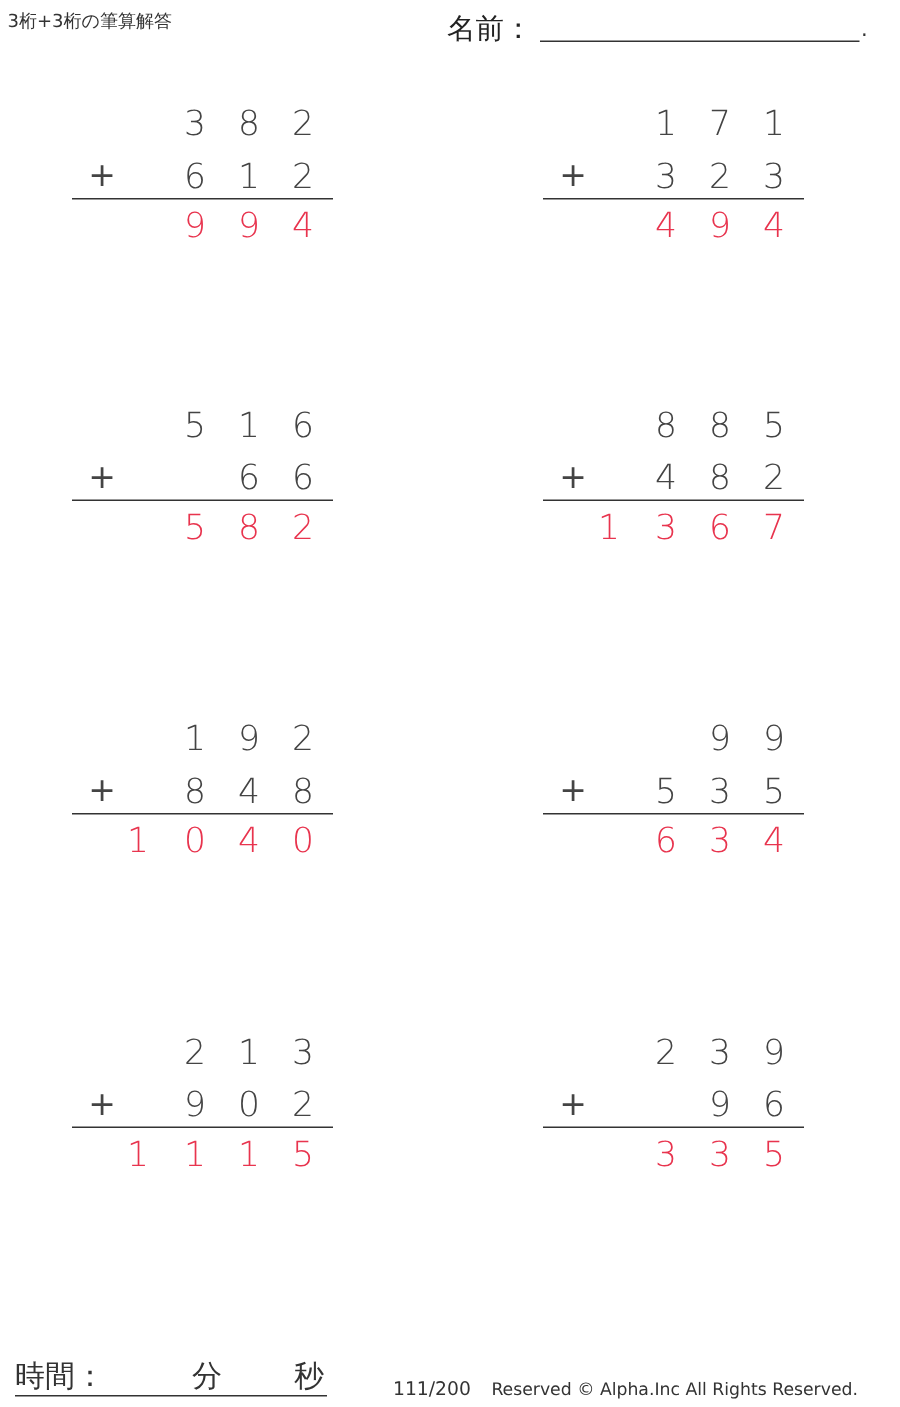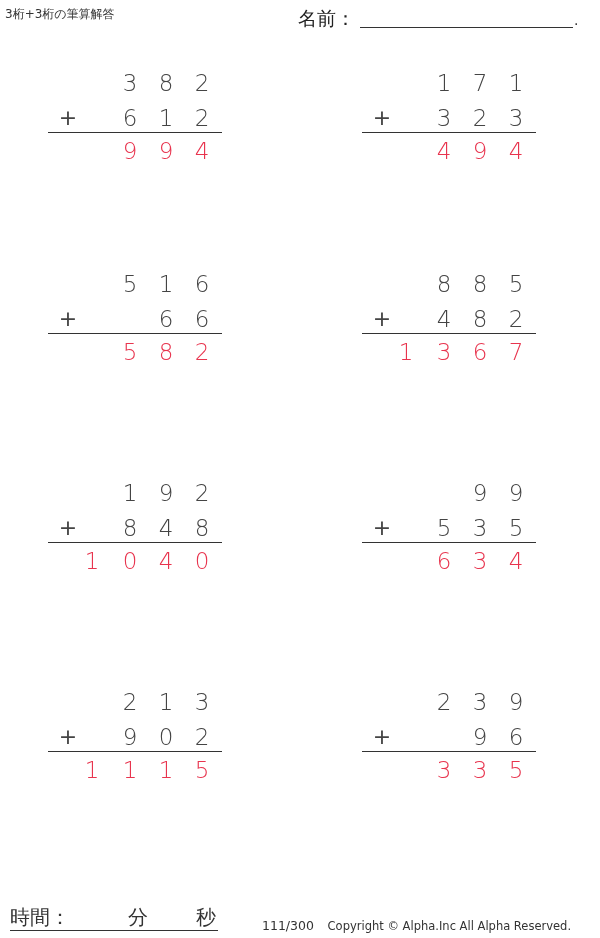--- a/index.html
+++ b/index.html
@@ -161,15 +161,15 @@
       <div class="plus" style="top: 35px;">+</div>
       <div class="rule" style="top: 62px;"></div>
     </div>
   </div>
 
 <div class="time-label">時間：</div>
 <div class="min-label">分</div>
 <div class="sec-label">秒</div>
 <div class="time-line"></div>
 <div class="footer">
-  <span class="page">111/300</span>
-  <span>Copyright © Alpha.Inc All Alpha Reserved.</span>
+  <span class="page">111/200</span>
+  <span>Reserved © Alpha.Inc All Rights Reserved.</span>
 </div>
 
 </body></html>

